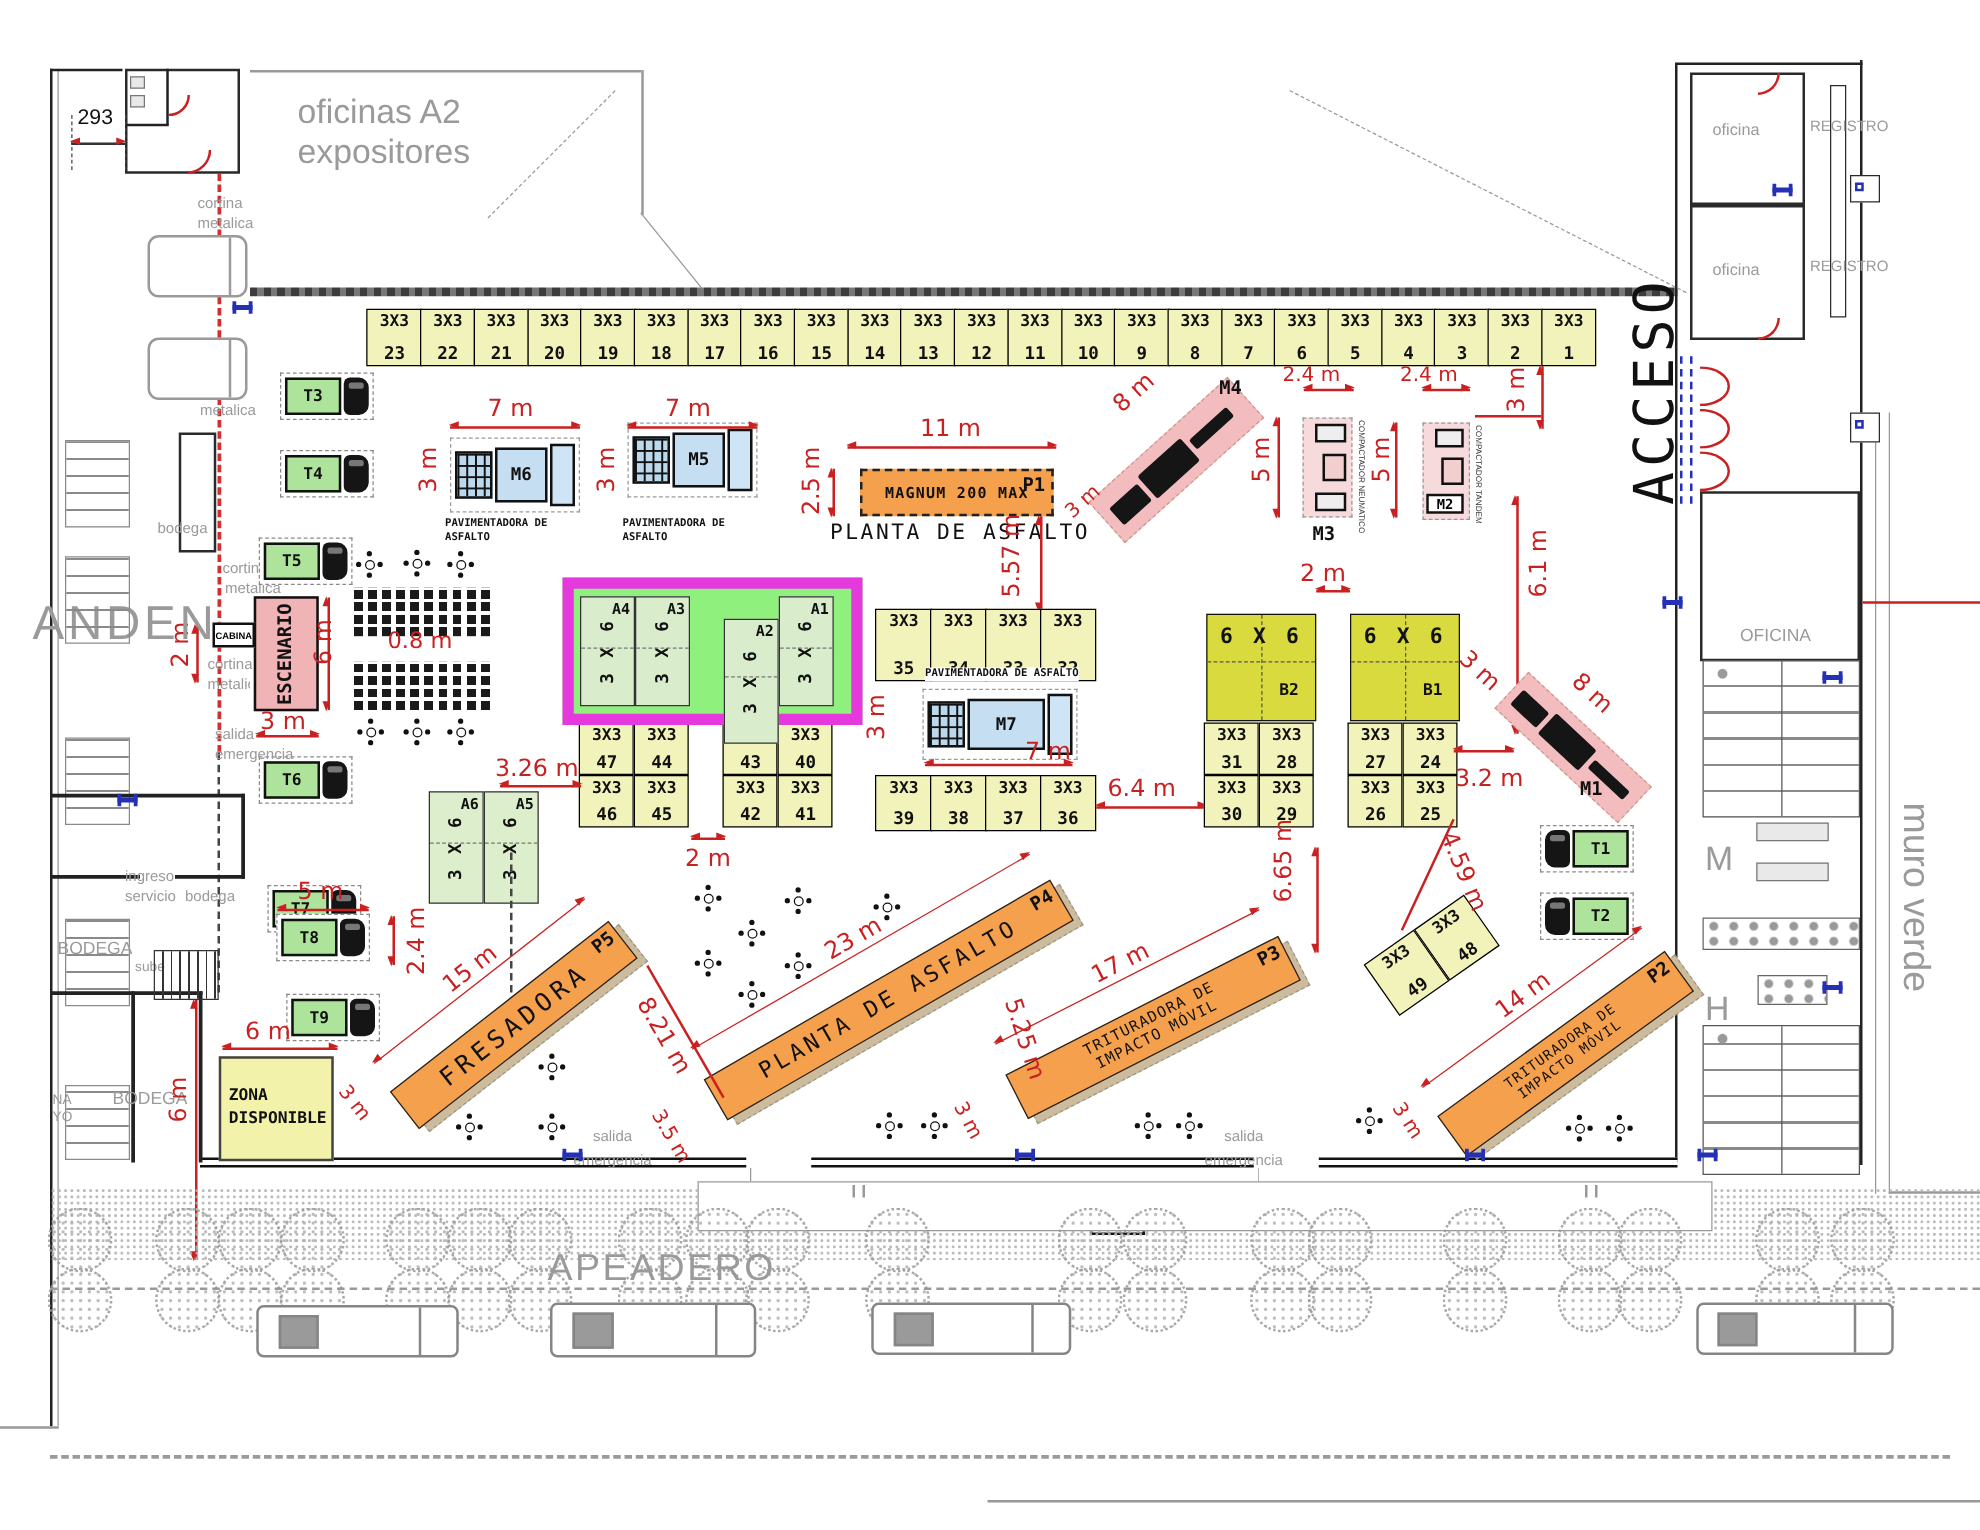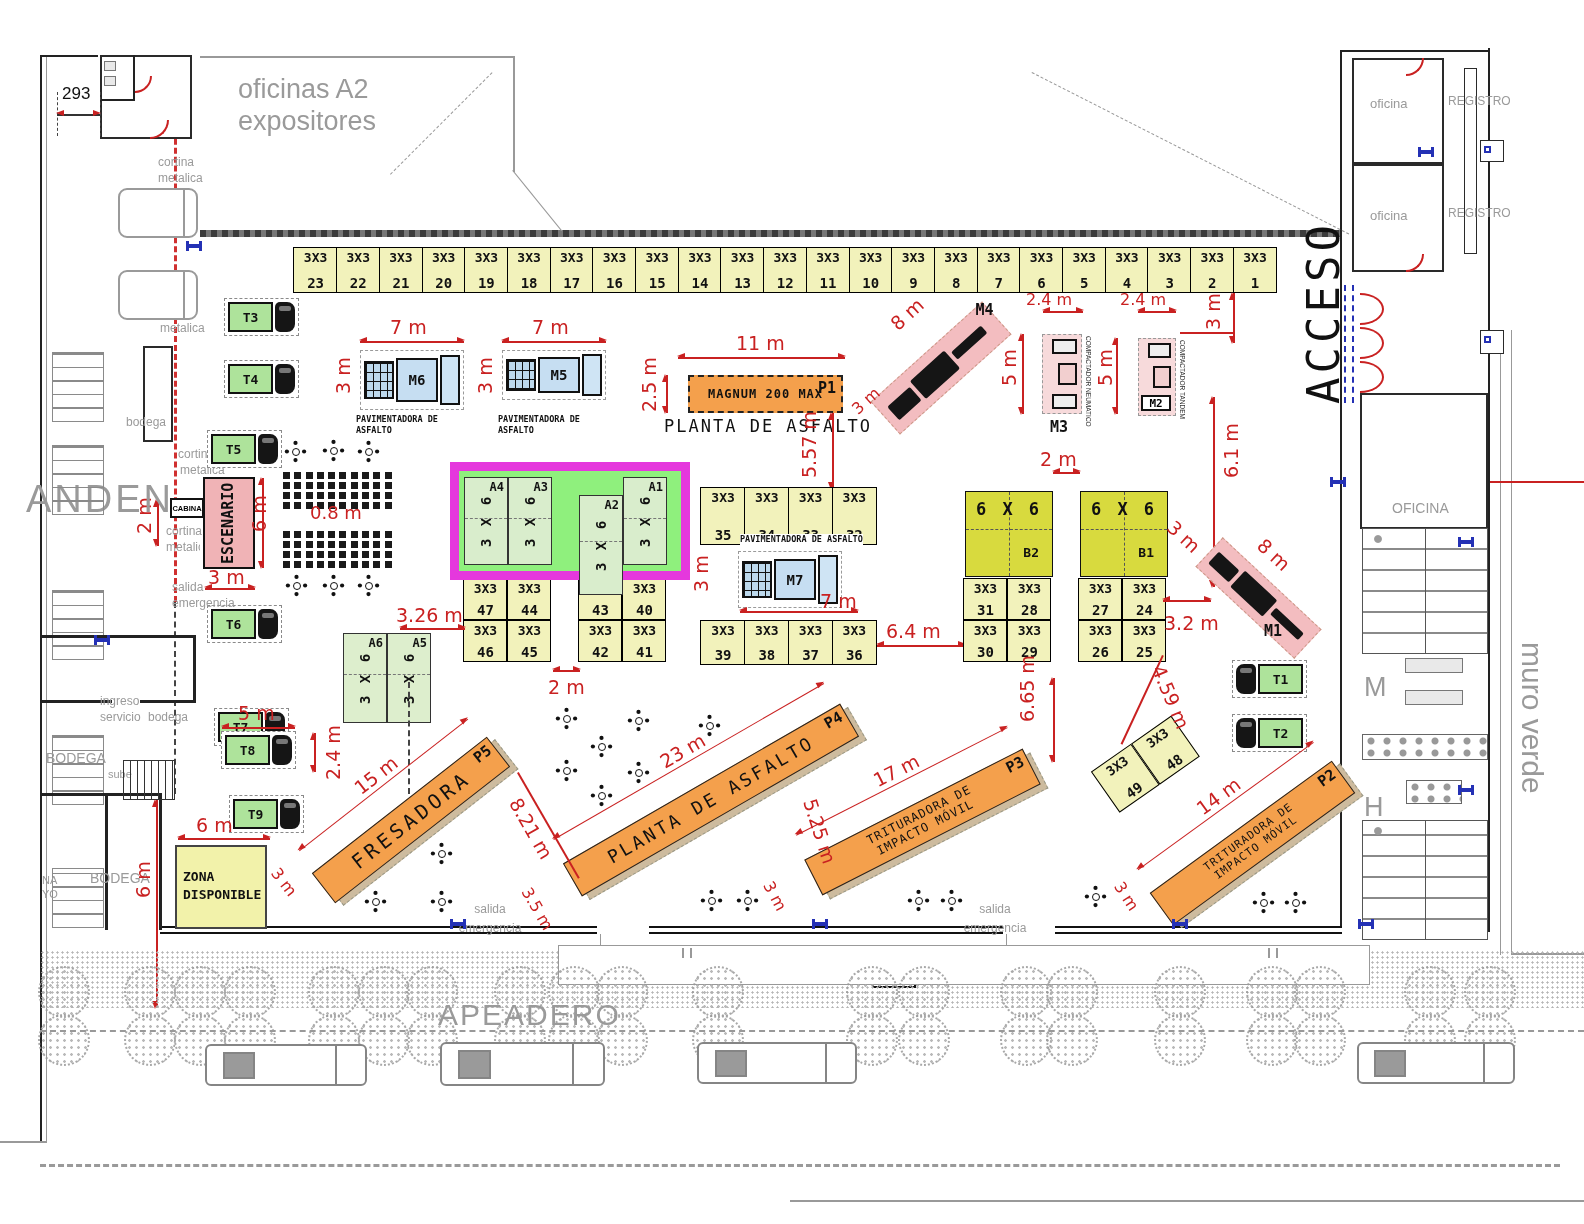--- a/index.html
+++ b/index.html
@@ -298,21 +298,21 @@
   <div class="paver" style="left:360px;top:350px;width:104px;height:60px">
     <div class="p-screed"></div>
     <div class="p-body">M6</div>
     <div class="p-front"></div>
   </div>
   <span class="caption" style="left:356px;top:414px"><span>PAVIMENTADORA DE</span><br><span>ASFALTO</span></span>
   <div class="dl dlh arr" style="left:360px;top:341px;width:104px"></div>
   <span class="dim" style="left:390px;top:316px">7 m</span>
   <span class="dim rot" style="left:332px;top:394px;transform:rotate(-90deg)">3 m</span>
 
-  <div class="paver" style="left:502px;top:350px;width:104px;height:50px">
+  <div class="paver" style="left:502px;top:338px;width:104px;height:60px">
     <div class="p-screed"></div>
     <div class="p-body">M5</div>
     <div class="p-front"></div>
   </div>
   <span class="caption" style="left:498px;top:414px"><span>PAVIMENTADORA DE</span><br><span>ASFALTO</span></span>
   <div class="dl dlh arr" style="left:502px;top:341px;width:104px"></div>
   <span class="dim" style="left:532px;top:316px">7 m</span>
   <span class="dim rot" style="left:474px;top:394px;transform:rotate(-90deg)">3 m</span>
 
   <div class="abs" style="left:688px;top:375px;width:155px;height:38px;background:#f4a04c;border:2px dashed #222;display:flex;align-items:center;justify-content:center">
@@ -500,21 +500,21 @@
       <div class="cell">
         <span class="sz">3X3</span>
         <span class="num">33</span>
       </div>
       <div class="cell">
         <span class="sz">3X3</span>
         <span class="num">32</span>
       </div>
     </div>
   <span class="caption" style="left:740px;top:534px;background:#fff"><span>PAVIMENTADORA DE</span> <span>ASFALTO</span></span>
-  <div class="paver" style="left:738px;top:551px;width:104px;height:57px">
+  <div class="paver" style="left:738px;top:551px;width:124px;height:57px">
     <div class="p-screed"></div>
     <div class="p-body">M7</div>
     <div class="p-front"></div>
   </div>
   <span class="dim rot" style="left:690px;top:592px;transform:rotate(-90deg)">3 m</span>
   <div class="dl dlh arr" style="left:740px;top:611px;width:118px"></div>
   <span class="dim" style="left:820px;top:590px">7 m</span>
   <div class="strip" style="left:702px;top:620px;width:175px;height:45px">
 
   <div class="cell">

